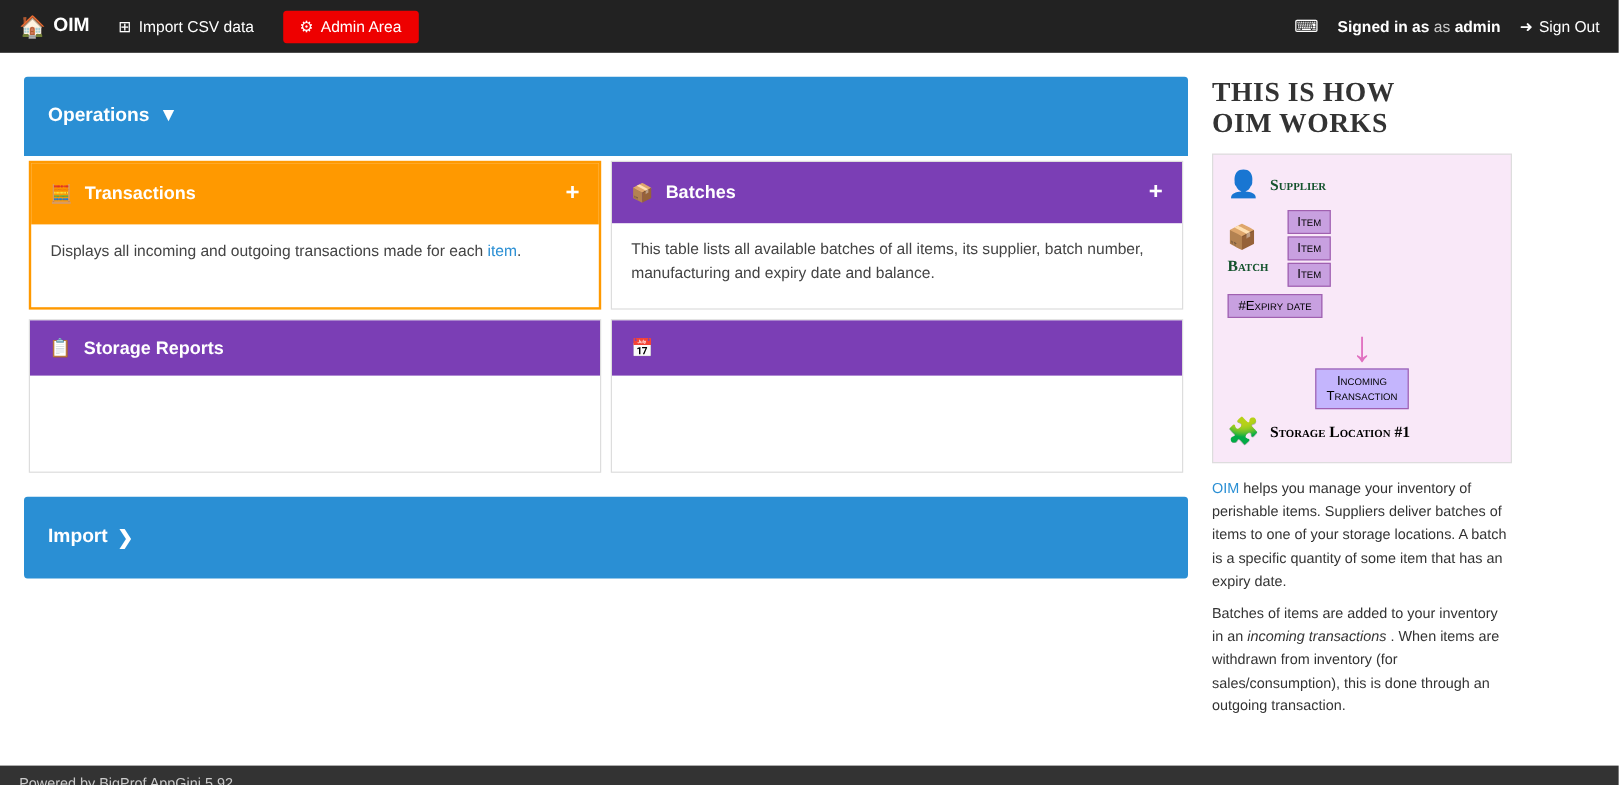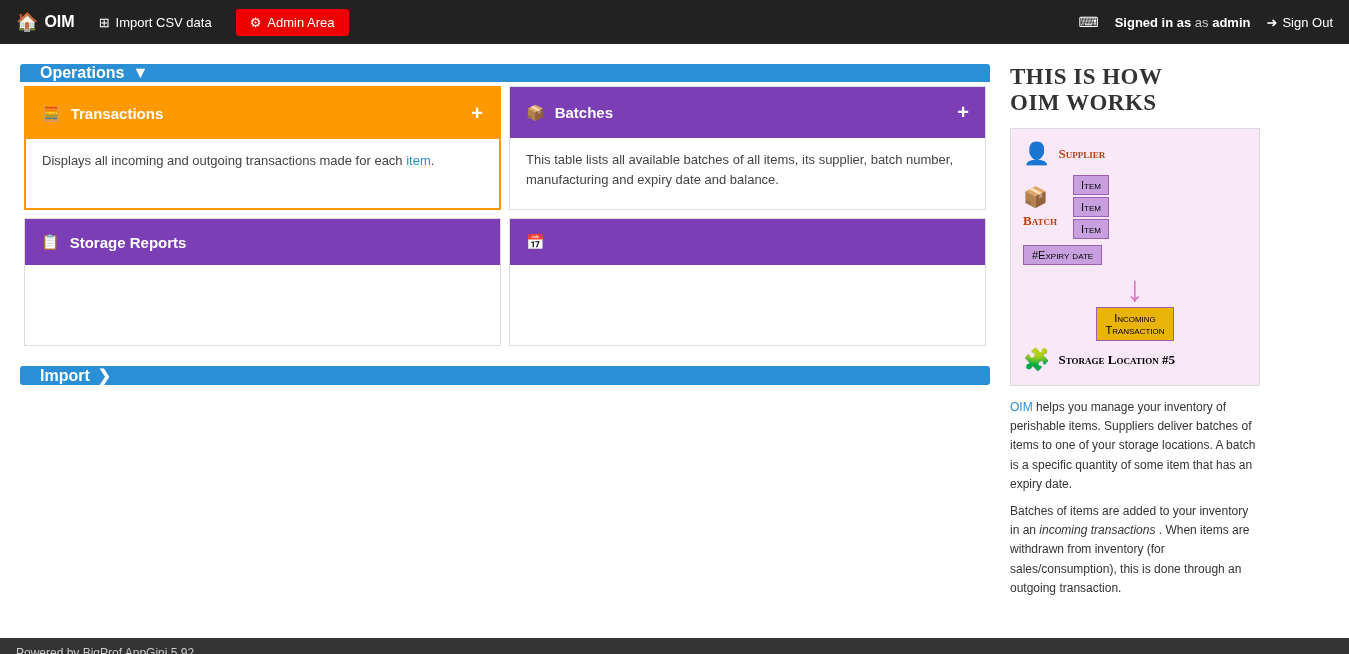--- a/index.html
+++ b/index.html
@@ -76,21 +76,21 @@
     
     .content-area {
       flex: 1;
       max-width: 970px;
     }
 
     
     .section-header {
       background: #2a8fd4;
       color: #fff;
-      padding: 0 20px;
+      padding: 24px 20px;
       font-size: 16px;
       font-weight: bold;
       border-radius: 3px 3px 0 0;
       display: flex;
       align-items: center;
       gap: 8px;
       cursor: pointer;
     }
     .section-header.setup-header {
       margin-top: 16px;
@@ -160,21 +160,21 @@
       margin-bottom: 8px;
     }
     .diagram-icon {
       font-size: 22px;
     }
     .diagram-label {
       font-family: Georgia, serif;
       font-variant: small-caps;
       font-size: 13px;
       font-weight: bold;
-      color: #c2410c;
+      color: #14532d;
     }
     .item-box {
       background: #c8a0e0;
       border: 1px solid #a060b0;
       padding: 3px 7px;
       font-size: 11px;
       font-variant: small-caps;
     }
     .diagram-expiry {
       background: #c8a0e0;
@@ -185,21 +185,21 @@
       display: inline-block;
     }
     .arrow-down {
       color: #e070c0;
       font-size: 36px;
       line-height: 1;
       display: block;
       text-align: center;
     }
     .incoming-box {
-      background: #eab308;
+      background: #c4b5fd;
       border: 1px solid #a060b0;
       padding: 4px 8px;
       font-size: 11px;
       font-variant: small-caps;
       display: inline-block;
     }
     .storage-row {
       display: flex;
       align-items: center;
       gap: 8px;
@@ -374,21 +374,21 @@
 
       <div style="margin-bottom:6px;text-align:center;">
         <div class="incoming-box">
           <div>Incoming</div>
           <div>Transaction</div>
         </div>
       </div>
 
       <div class="storage-row">
         <span class="storage-icon">🧩</span>
-        <span class="storage-label">Storage Location #5</span>
+        <span class="storage-label">Storage Location #1</span>
       </div>
     </div>
 
     <div class="description-text">
       <a href="#">OIM</a>
       <span> helps you manage your inventory of perishable items. Suppliers deliver batches of items to one of your storage locations. A batch is a specific quantity of some item that has an expiry date.</span>
     </div>
     <div class="description-text" style="margin-top:8px;">
       <span>Batches of items are added to your inventory in an </span>
       <em>incoming transactions</em>

